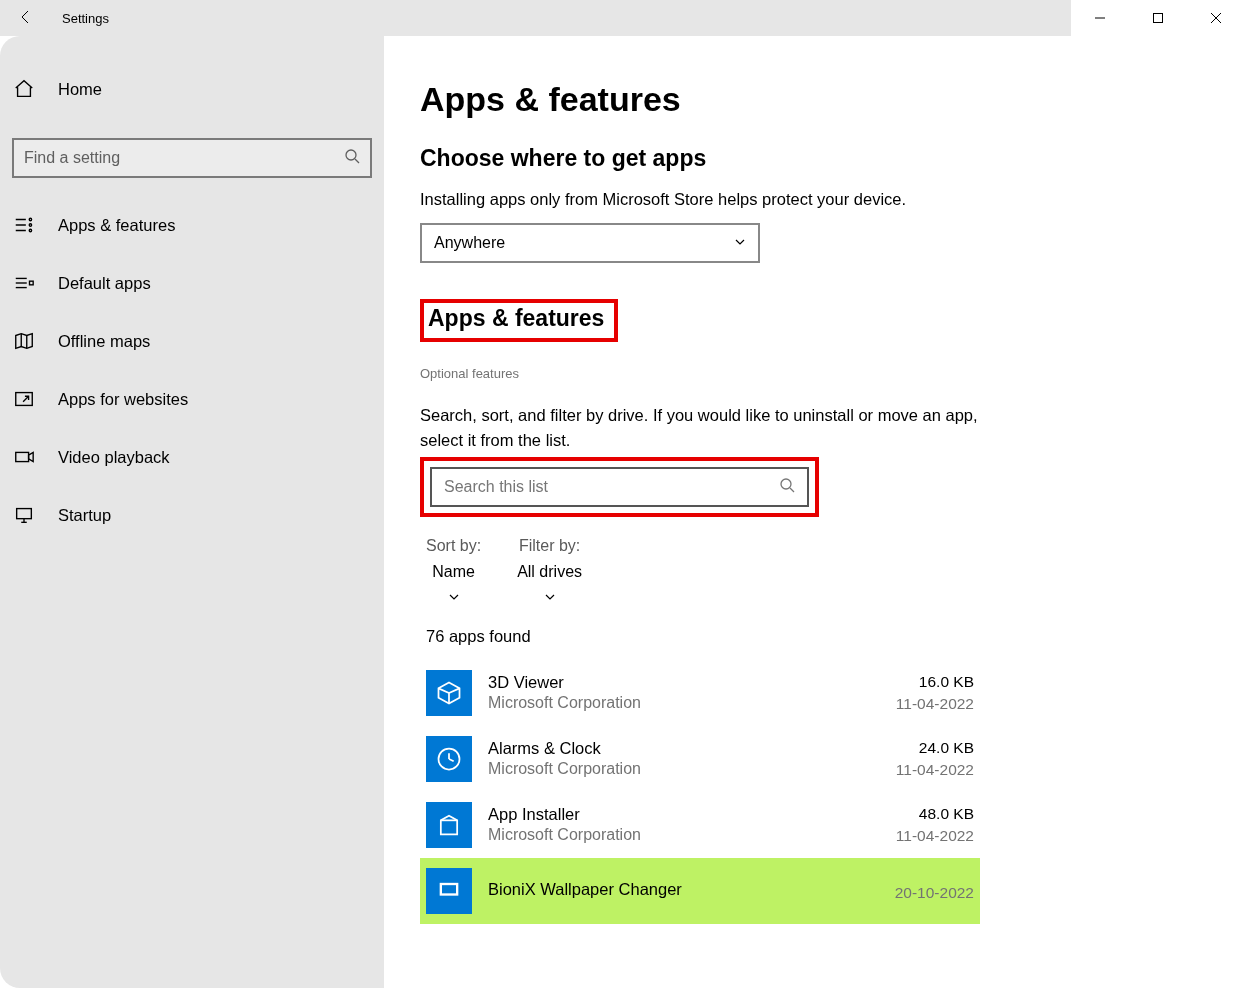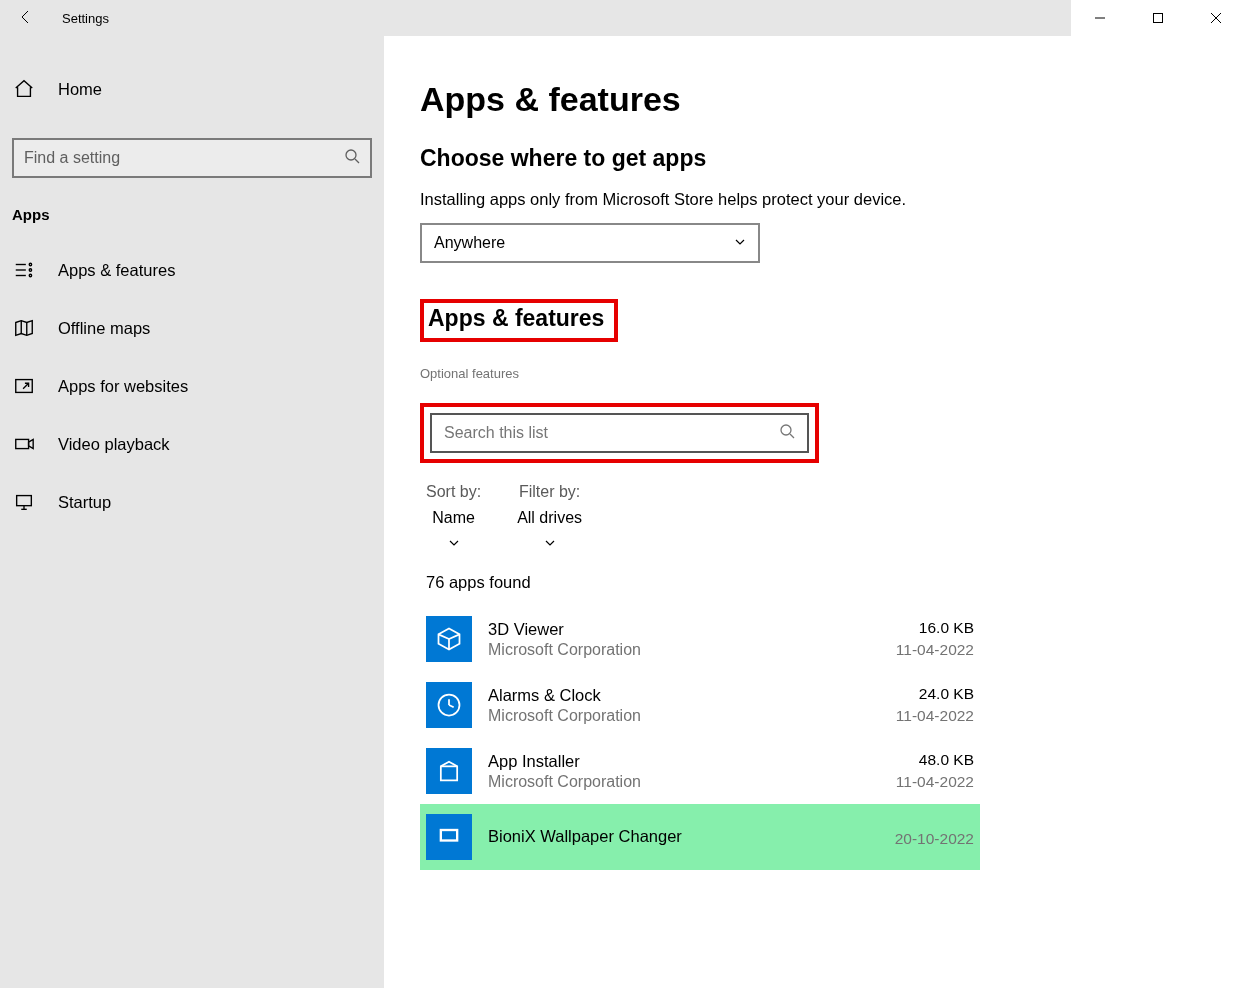--- a/index.html
+++ b/index.html
@@ -36,20 +36,21 @@
     display: flex;
     align-items: center;
     justify-content: center;
     font-size: 12px;
   }
   .win-btn svg { width: 12px; height: 12px; }
   .layout {
     display: flex;
     flex: 1;
     overflow: hidden;
+    border-radius: 20px;
   }
   .sidebar {
     width: 384px;
     background: #e6e6e6;
     padding: 24px 0 0 0;
   }
   .home-row, .nav-row {
     display: flex;
     align-items: center;
     height: 58px;
@@ -165,21 +166,21 @@
   .sf .lbl { color:#5a5a5a; }
   .count { font-size: 16.5px; padding-left:6px; margin-bottom:14px;}
   .app-list { }
   .app-row {
     display: flex;
     align-items: center;
     padding: 10px 6px;
     gap: 16px;
     max-width: 560px;
   }
-  .app-row.active { background:#86efac;}
+  .app-row.active { background:#bef264;}
   .app-ico {
     width: 46px; height: 46px;
     background: #0078d4;
     display:flex; align-items:center; justify-content:center;
     color:#fff;
     flex-shrink:0;
   }
   .app-ico svg { width:28px; height:28px; stroke:#fff; fill:none; stroke-width:1.5;}
   .app-ico.bionix { background:#0078d4;}
   .app-text { flex:1; }
@@ -236,36 +237,46 @@
     <div class="search-box">
       <span>Find a setting</span>
       <span>
         <svg viewBox="0 0 16 16" width="16" height="16">
             <circle cx="7" cy="7" r="5" fill="none" stroke="#5f5f5f" stroke-width="1.3"></circle>
             <line x1="11" y1="11" x2="15" y2="15" stroke="#5f5f5f" stroke-width="1.3"></line>
           </svg>
       </span>
     </div>
 
-    <div class="section-label">Apps</div>
 
     <div class="nav-row">
       <span class="ico">
         <svg viewBox="0 0 24 24" width="22" height="22" fill="none" stroke="#000" stroke-width="1.5">
             <line x1="3" y1="6" x2="14" y2="6"></line>
             <line x1="3" y1="12" x2="14" y2="12"></line>
             <line x1="3" y1="18" x2="14" y2="18"></line>
             <circle cx="19" cy="6" r="1.3"></circle>
             <circle cx="19" cy="12" r="1.3"></circle>
             <circle cx="19" cy="18" r="1.3"></circle>
           </svg>
       </span>
       <span>Apps &amp; features</span>
     </div>
 
+    <div class="nav-row">
+      <span class="ico">
+        <svg viewBox="0 0 24 24" width="22" height="22" fill="none" stroke="#000" stroke-width="1.5">
+            <line x1="3" y1="7" x2="15" y2="7"></line>
+            <line x1="3" y1="12" x2="15" y2="12"></line>
+            <line x1="3" y1="17" x2="15" y2="17"></line>
+            <rect x="18" y="10" width="4" height="4"></rect>
+          </svg>
+      </span>
+      <span>Default apps</span>
+    </div>
 
     <div class="nav-row">
       <span class="ico">
         <svg viewBox="0 0 24 24" width="22" height="22" fill="none" stroke="#000" stroke-width="1.5">
             <path d="M3 6 L9 4 L15 6 L21 4 V18 L15 20 L9 18 L3 20 Z"></path>
             <line x1="9" y1="4" x2="9" y2="18"></line>
             <line x1="15" y1="6" x2="15" y2="20"></line>
           </svg>
       </span>
       <span>Offline maps</span>
@@ -317,20 +328,21 @@
           </svg>
       </span>
     </div>
 
     <div class="highlight-box">
       <h2>Apps &amp; features</h2>
     </div>
 
     <span class="link">Optional features</span>
 
+    <div class="help-text">Search, sort, and filter by drive. If you would like to uninstall or move an app, select it from the list.</div>
 
     <div class="list-search-wrap">
       <div class="list-search">
         <span>Search this list</span>
         <span>
           <svg viewBox="0 0 16 16" width="16" height="16">
               <circle cx="7" cy="7" r="5" fill="none" stroke="#767676" stroke-width="1.3"></circle>
               <line x1="11" y1="11" x2="15" y2="15" stroke="#767676" stroke-width="1.3"></line>
             </svg>
         </span>

